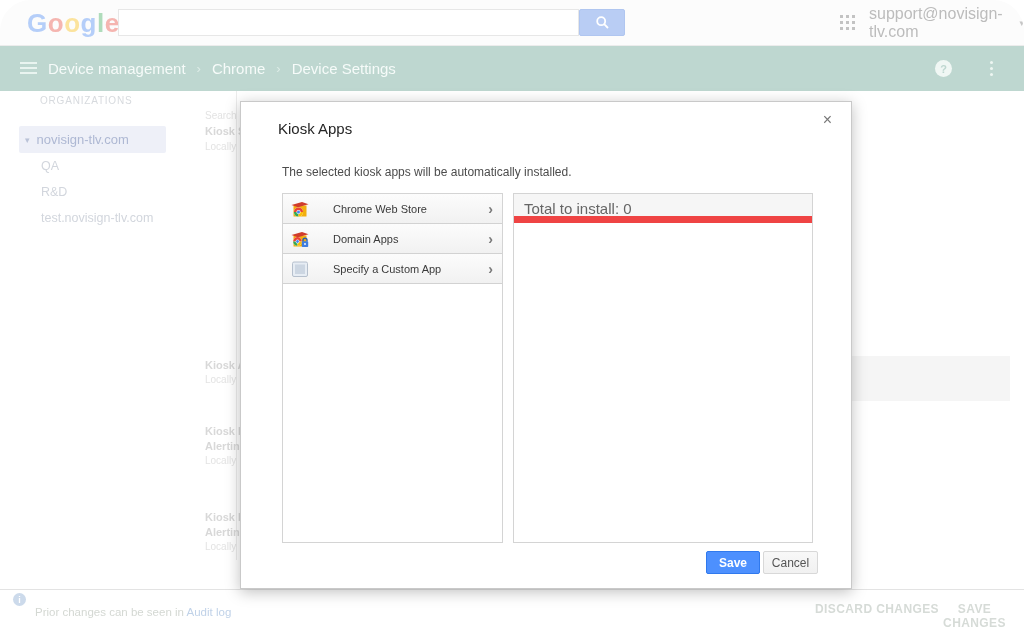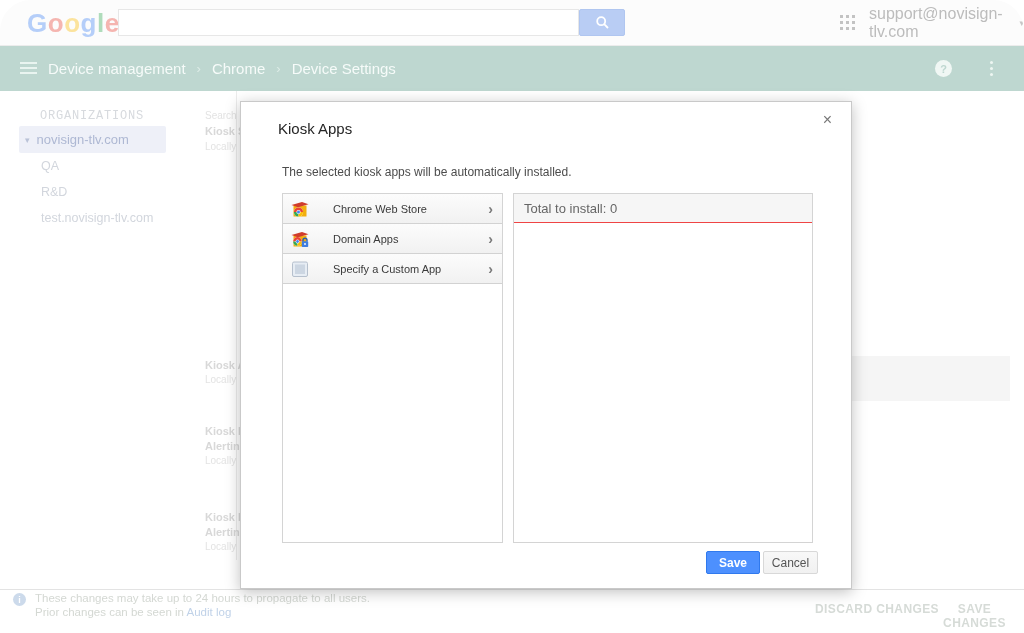--- a/index.html
+++ b/index.html
@@ -24,21 +24,21 @@
   .burger { position:absolute; left:20px; top:16px; width:17px; cursor:pointer; }
   .burger i { display:block; height:2px; background:#e9f4f0; margin-bottom:3px; }
   .crumbs { position:absolute; left:48px; top:0; height:45px; display:flex; align-items:center; }
   .crumb { font-size:15px; color:#f6fbf9; cursor:pointer; white-space:nowrap; }
   .sep { font-size:13px; color:#ddece7; margin:0 11px; }
   .help { position:absolute; left:935px; top:14px; width:17px; height:17px; border-radius:50%; background:#f0f7f4; color:#bed7d0; font-size:11px; font-weight:bold; display:flex; align-items:center; justify-content:center; cursor:pointer; }
   .kebab { position:absolute; left:990px; top:15px; width:4px; cursor:pointer; }
   .kebab i { display:block; width:3px; height:3px; border-radius:50%; background:#eef6f2; margin-bottom:3px; }
 
   
-  .sb-heading { position:absolute; left:40px; top:109px; font-size:12px; letter-spacing:0.8px; color:#d7dade;font-family:Liberation Mono, monospace; }
+  .sb-heading { position:absolute; left:40px; top:95px; font-size:10px; letter-spacing:0.8px; color:#d7dade; }
   .sb-selected { position:absolute; left:19px; top:126px; width:147px; height:27px; background:#eef0f8; border-radius:2px; display:flex; align-items:center; cursor:pointer; }
   .sb-selected .caret { font-size:9px; color:#bac2d7; margin:0 7px 0 6px; }
   .sb-selected .lbl { font-size:13px; color:#aeb8d3; }
   .sb-item { position:absolute; font-size:12.5px; color:#d2d6dd; cursor:pointer; white-space:nowrap; }
   .divider-v { position:absolute; left:236px; top:91px; width:1px; height:469px; background:#ececec; }
   .frag { position:absolute; font-size:11px; font-weight:bold; color:#d8d8d8; white-space:nowrap; }
   .frag.light { font-size:10px; font-weight:normal; color:#e3e3e3; }
   .grey-box { position:absolute; left:852px; top:356px; width:158px; height:45px; background:#f5f5f5; }
 
   
@@ -54,21 +54,21 @@
   .modal { position:absolute; left:240px; top:101px; width:612px; height:488px; background:#fff; border:1px solid #c9c9c9; box-shadow:0 3px 14px rgba(0,0,0,0.25); }
   .modal-close { position:absolute; right:15px; top:6px; font-size:16px; color:#777; cursor:pointer; background:none; border:none; font-family:inherit; line-height:1; padding:4px; }
   .modal-title { position:absolute; left:37px; top:18px; font-size:15px; color:#262626; }
   .modal-desc { position:absolute; left:41px; top:63px; font-size:12px; color:#4c4c4c; }
   .src-panel { position:absolute; left:41px; top:91px; width:221px; height:350px; border:1px solid #d4d4d4; background:#fff; }
   .src-row { height:30px; display:flex; align-items:center; padding:0 9px 0 7px; border-bottom:1px solid #d2d2d2; background:linear-gradient(#fcfcfc,#f1f1f1); cursor:pointer; }
   .src-row .icn { width:20px; height:20px; flex:none; }
   .src-row .lbl { font-size:11px; color:#3a3a3a; margin-left:23px; white-space:nowrap; }
   .src-row .chev { margin-left:auto; font-size:14px; color:#7a7a7a; font-weight:bold; }
   .total-panel { position:absolute; left:272px; top:91px; width:300px; height:350px; border:1px solid #d4d4d4; background:#fff; }
-  .total-header { height:29px; line-height:29px; background:#f6f6f6; border-bottom:1px solid #ef4444; padding-left:10px; font-size:13px; color:#666; }
+  .total-header { height:29px; line-height:29px; background:#f6f6f6; border-bottom:7px solid #ef4444; padding-left:10px; font-size:15px; color:#666; }
   .save-btn { position:absolute; left:465px; top:449px; width:54px; height:23px; background:#4d90fe; border:1px solid #3079ed; border-radius:2px; color:#fff; font-size:12px; font-weight:bold; cursor:pointer; font-family:inherit; }
   .cancel-btn { position:absolute; left:522px; top:449px; width:55px; height:23px; background:linear-gradient(#f8f8f8,#f1f1f1); border:1px solid #d8d8d8; border-radius:2px; color:#555; font-size:12px; cursor:pointer; font-family:inherit; }
 
   
   .brand { position:absolute; left:901px; top:541px; width:116px; height:48px; }
   .brand .swoosh { position:absolute; left:38px; top:-3px; }
   .brand .word { position:absolute; left:2px; top:21px; font-size:20px; font-weight:bold; letter-spacing:0.5px; line-height:1; }
   .brand .novi { color:#4c5157; }
   .brand .sign { color:#f0991e; }
   .brand .tagline { position:absolute; left:6px; top:42px; font-size:5px; letter-spacing:1.7px; color:#eaa04a; white-space:nowrap; }
@@ -149,21 +149,20 @@
   <span class="frag light" style="left:205px; top:455px;">Locally</span>
   <span class="frag" style="left:205px; top:511px;">Kiosk D</span>
   <span class="frag" style="left:205px; top:526px;">Alertin</span>
   <span class="frag light" style="left:205px; top:541px;">Locally</span>
   <div class="grey-box"></div>
 
   <div class="footer-line"></div>
   <div class="info-icon">
       <span>i</span>
     </div>
-  <div class="foot-l1">These changes may take up to 24 hours to propagate to all users.</div>
   <div class="foot-l2"><span>Prior changes can be seen in </span><span class="audit-link">Audit log</span></div>
   <button class="discard-btn">DISCARD CHANGES</button>
   <button class="savechanges-btn">SAVE CHANGES</button>
 
   <div class="modal">
     <button class="modal-close">×</button>
     <div class="modal-title">Kiosk Apps</div>
     <div class="modal-desc">The selected kiosk apps will be automatically installed.</div>
 
     <div class="src-panel">

